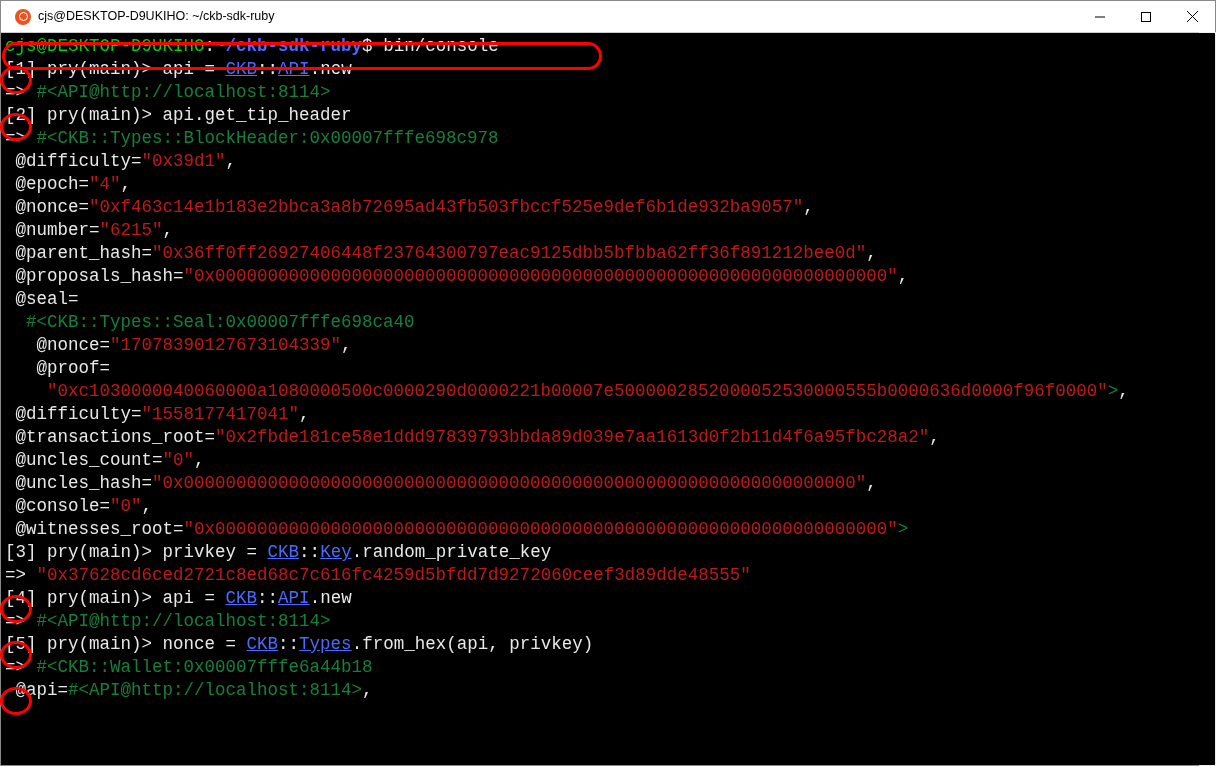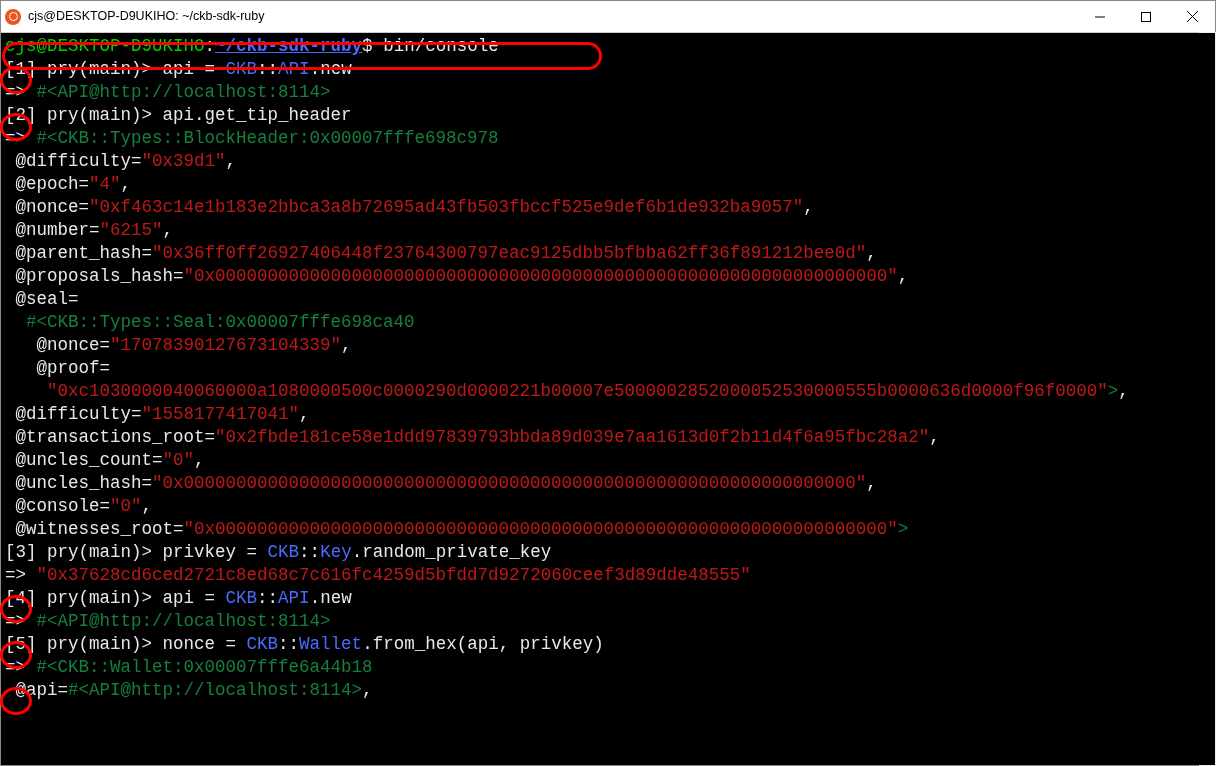--- a/index.html
+++ b/index.html
@@ -6,21 +6,21 @@
   body {
     width:1216px; height:766px;
     background:#000; color:#ddd;
     font-family:"Consolas","Courier New",monospace;
     font-size:17.5px; line-height:23px;
     overflow:hidden;
     border:1px solid #888;
   }
   .titlebar {
     height:32px; background:#fff; display:flex; align-items:center;
-    padding-left:4px; color:#000; font-family:"Segoe UI",sans-serif;
+    padding-left:14px; color:#000; font-family:"Segoe UI",sans-serif;
     font-size:12.5px; border-bottom:1px solid #ccc;
   }
   .titlebar .ubuntu-logo {
     width:16px; height:16px; border-radius:50%; background:#E95420;
     display:flex; align-items:center; justify-content:center; margin-right:7px;
     position:relative;
   }
   .titlebar .ubuntu-logo::before{
     content:""; width:7px; height:7px; border:1.5px solid #fff; border-radius:50%;
   }
@@ -48,22 +48,22 @@
     position:absolute; left:0; right:0; height:17px;
     display:flex; align-items:center; justify-content:center;
     font-size:9px; color:#555;
   }
   .scrollbar .arrow.up{ top:0; }
   .scrollbar .arrow.down{ bottom:0; }
 
   
   .g  { color:#15803d; }    
   .gb { color:#00d000; font-weight:normal; }    
-  .blb{ color:#4a6bff; font-weight:bold;text-decoration:underline;}
-  .bu { color:#4a6bff; }
+  .blb{ color:#4a6bff; font-weight:bold;}
+  .bu { color:#4a6bff; text-decoration:underline; }
   .w  { color:#e8e8e8; }
   .r  { color:#c01818; }
 
   
   .anno-circle{
     position:absolute; border:3px solid #ff0000; border-radius:50%;
     width:32px; height:28px; pointer-events:none;
   }
   .anno-rect{
     position:absolute; border:3px solid #ff0000; border-radius:16px;
@@ -120,21 +120,21 @@
 <span class="w"> @difficulty=</span><span class="r">"</span><span class="r">1558177417041</span><span class="r">"</span><span class="w">,</span>
 <span class="w"> @transactions_root=</span><span class="r">"</span><span class="r">0x2fbde181ce58e1ddd97839793bbda89d039e7aa1613d0f2b11d4f6a95fbc28a2</span><span class="r">"</span><span class="w">,</span>
 <span class="w"> @uncles_count=</span><span class="r">"</span><span class="r">0</span><span class="r">"</span><span class="w">,</span>
 <span class="w"> @uncles_hash=</span><span class="r">"</span><span class="r">0x0000000000000000000000000000000000000000000000000000000000000000</span><span class="r">"</span><span class="w">,</span>
 <span class="w"> @console=</span><span class="r">"</span><span class="r">0</span><span class="r">"</span><span class="w">,</span>
 <span class="w"> @witnesses_root=</span><span class="r">"</span><span class="r">0x0000000000000000000000000000000000000000000000000000000000000000</span><span class="r">"</span><span class="g">&gt;</span>
 <span class="w">[</span><span class="w">3</span><span class="w">] pry(main)&gt; </span><span class="w">privkey = </span><span class="bu">CKB</span><span class="w">::</span><span class="bu">Key</span><span class="w">.random_private_key</span>
 <span class="w">=&gt;</span><span class="w"> </span><span class="r">"</span><span class="r">0x37628cd6ced2721c8ed68c7c616fc4259d5bfdd7d9272060ceef3d89dde48555</span><span class="r">"</span>
 <span class="w">[</span><span class="w">4</span><span class="w">] pry(main)&gt; </span><span class="w">api = </span><span class="bu">CKB</span><span class="w">::</span><span class="bu">API</span><span class="w">.new</span>
 <span class="w">=&gt;</span><span class="w"> </span><span class="g">#&lt;API@http://localhost:8114&gt;</span>
-<span class="w">[</span><span class="w">5</span><span class="w">] pry(main)&gt; </span><span class="w">nonce = </span><span class="bu">CKB</span><span class="w">::</span><span class="bu">Wallet</span><span class="w">.from_hex(api, privkey)</span>
+<span class="w">[</span><span class="w">5</span><span class="w">] pry(main)&gt; </span><span class="w">nonce = </span><span class="bu">CKB</span><span class="w">::</span><span class="bu">Types</span><span class="w">.from_hex(api, privkey)</span>
 <span class="w">=&gt;</span><span class="w"> </span><span class="g">#&lt;CKB::Wallet:0x00007fffe6a44b18</span>
 <span class="w"> @api=</span><span class="g">#&lt;API@http://localhost:8114&gt;</span><span class="w">,</span></div>
 
 <div class="anno-rect" style="left:2px; top:42px; width:600px; height:28px;"></div>
 <div class="anno-circle" style="left:0px; top:66px;"></div>
 <div class="anno-circle" style="left:0px; top:113px;"></div>
 <div class="anno-circle" style="left:0px; top:595px;"></div>
 <div class="anno-circle" style="left:0px; top:641px;"></div>
 <div class="anno-circle" style="left:0px; top:687px;"></div>
 

